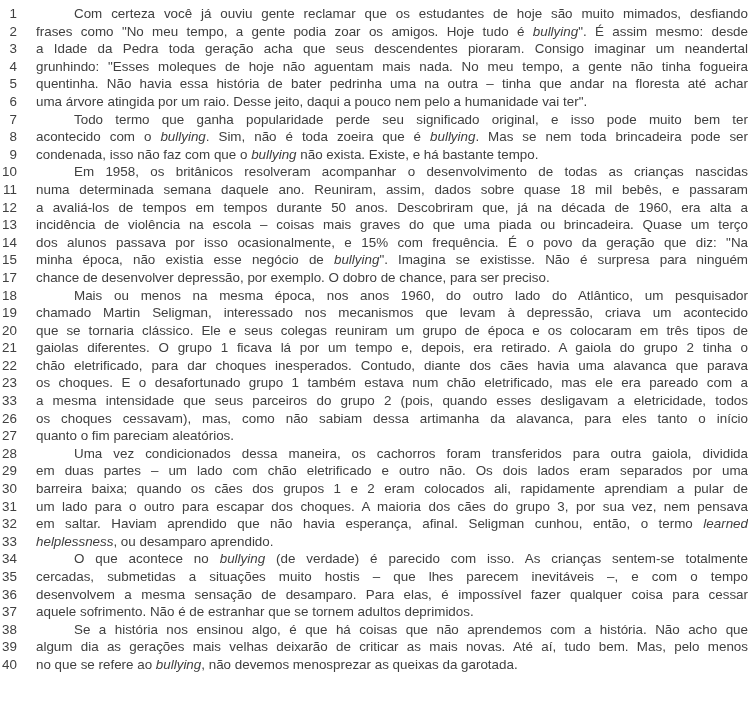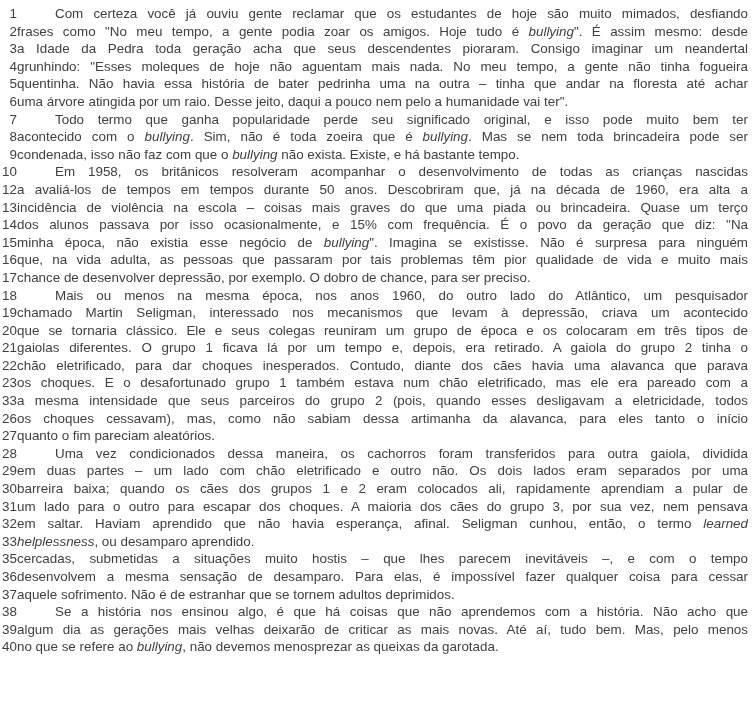--- a/index.html
+++ b/index.html
@@ -24,20 +24,21 @@
     height: 17.6px;
   }
   .num {
     flex: none;
     width: 17px;
     text-align: right;
   }
   .txt {
     flex: 1;
     min-width: 0;
+    margin-left: 19px;
     overflow: hidden;
   }
   .line.justify .txt {
     text-align: justify;
     text-align-last: justify;
   }
   .line.indent .txt {
     text-indent: 38px;
   }
   .txt em {
@@ -82,39 +83,39 @@
     </div>
     <div class="line">
       <span class="num">9</span>
       <span class="txt"><span>condenada, isso não faz com que o </span><em>bullying</em><span> não exista. Existe, e há bastante tempo.</span></span>
     </div>
     <div class="line justify indent">
       <span class="num">10</span>
       <span class="txt"><span>Em 1958, os britânicos resolveram acompanhar o desenvolvimento de todas as crianças nascidas</span></span>
     </div>
     <div class="line justify">
+      <span class="num">11</span>
+      <span class="txt"><span>numa determinada semana daquele ano. Reuniram, assim, dados sobre quase 18 mil bebês, e passaram</span></span>
+    </div>
+    <div class="line justify">
       <span class="num">12</span>
       <span class="txt"><span>a avaliá-los de tempos em tempos durante 50 anos. Descobriram que, já na década de 1960, era alta a</span></span>
     </div>
     <div class="line justify">
       <span class="num">13</span>
       <span class="txt"><span>incidência de violência na escola – coisas mais graves do que uma piada ou brincadeira. Quase um terço</span></span>
     </div>
     <div class="line justify">
       <span class="num">14</span>
       <span class="txt"><span>dos alunos passava por isso ocasionalmente, e 15% com frequência. É o povo da geração que diz: "Na</span></span>
     </div>
     <div class="line justify">
       <span class="num">15</span>
       <span class="txt"><span>minha época, não existia esse negócio de </span><em>bullying</em><span>". Imagina se existisse. Não é surpresa para ninguém</span></span>
     </div>
-    <div class="line justify">
-      <span class="num">16</span>
-      <span class="txt"><span>que, na vida adulta, as pessoas que passaram por tais problemas têm pior qualidade de vida e muito mais</span></span>
-    </div>
     <div class="line">
       <span class="num">17</span>
       <span class="txt"><span>chance de desenvolver depressão, por exemplo. O dobro de chance, para ser preciso.</span></span>
     </div>
     <div class="line justify indent">
       <span class="num">18</span>
       <span class="txt"><span>Mais ou menos na mesma época, nos anos 1960, do outro lado do Atlântico, um pesquisador</span></span>
     </div>
     <div class="line justify">
       <span class="num">19</span>
@@ -164,20 +165,24 @@
       <span class="num">31</span>
       <span class="txt"><span>um lado para o outro para escapar dos choques. A maioria dos cães do grupo 3, por sua vez, nem pensava</span></span>
     </div>
     <div class="line justify">
       <span class="num">32</span>
       <span class="txt"><span>em saltar. Haviam aprendido que não havia esperança, afinal. Seligman cunhou, então, o termo </span><em>learned</em></span>
     </div>
     <div class="line">
       <span class="num">33</span>
       <span class="txt"><em>helplessness</em><span>, ou desamparo aprendido.</span></span>
+    </div>
+    <div class="line justify indent">
+      <span class="num">34</span>
+      <span class="txt"><span>O que acontece no </span><em>bullying</em><span> (de verdade) é parecido com isso. As crianças sentem-se totalmente</span></span>
     </div>
     <div class="line justify">
       <span class="num">35</span>
       <span class="txt"><span>cercadas, submetidas a situações muito hostis – que lhes parecem inevitáveis –, e com o tempo</span></span>
     </div>
     <div class="line justify">
       <span class="num">36</span>
       <span class="txt"><span>desenvolvem a mesma sensação de desamparo. Para elas, é impossível fazer qualquer coisa para cessar</span></span>
     </div>
     <div class="line">

